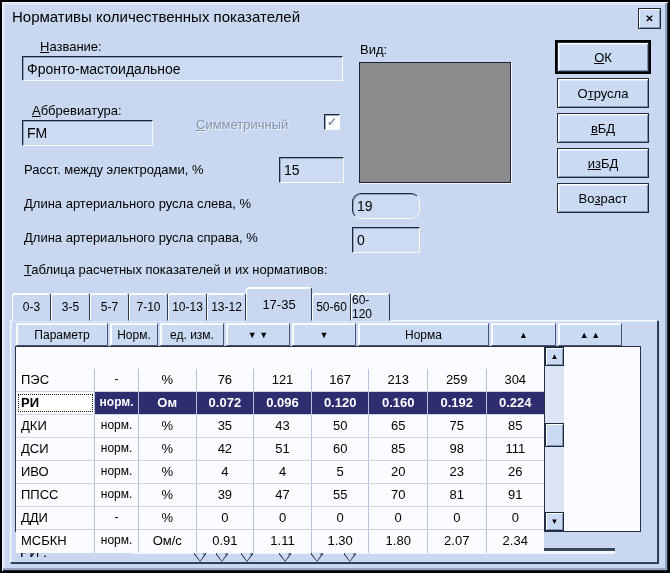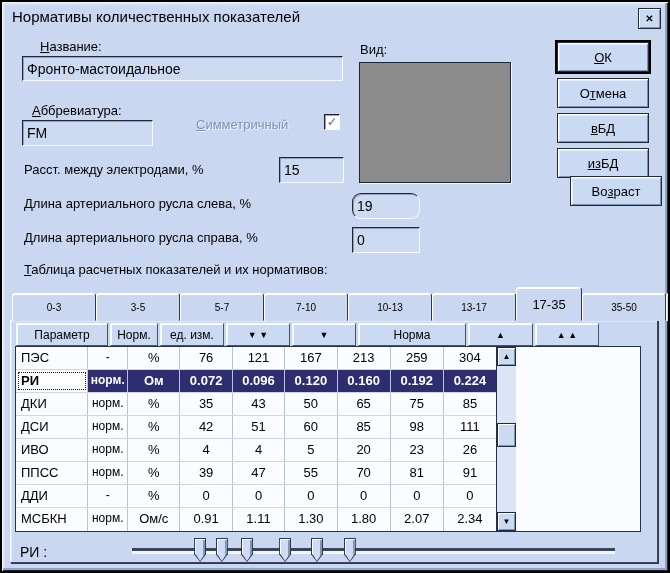--- a/index.html
+++ b/index.html
@@ -24,38 +24,38 @@
     display:flex;align-items:center;justify-content:center;font-size:12px;font-weight:bold;color:#7e8ca6;box-sizing:border-box;}
   .preview{position:absolute;left:357px;top:60px;width:152px;height:121px;background:#8c8c8c;
     border:1px solid #1c2636;box-shadow:1px 1px 0 #f6f9ff;box-sizing:border-box;}
   .btn{position:absolute;left:555px;width:92px;height:30px;background:#cadaf3;
     border:1px solid #202a3c;box-sizing:border-box;
     box-shadow:inset 1px 1px 0 #ffffff, inset -1px -1px 0 #7f8fae, inset 2px 2px 0 #e2ebfa;
     display:flex;align-items:center;justify-content:center;font-size:13px;}
   .btn.default{box-shadow:inset 1px 1px 0 #ffffff, inset -1px -1px 0 #7f8fae, inset 2px 2px 0 #e2ebfa, 0 0 0 2px #000;}
   
   .tabs{position:absolute;left:10px;top:285px;height:34px;display:flex;align-items:flex-end;z-index:3;}
-  .tab{position:relative;height:28px;width:84px;box-sizing:border-box;background:#c9d8f0;
+  .tab{position:relative;height:28px;width:39px;box-sizing:border-box;background:#c9d8f0;
     border:1px solid;border-color:#ffffff #2c3750 transparent #ffffff;border-radius:3px 3px 0 0;
-    display:flex;align-items:center;justify-content:center;font-size:10px;box-shadow:inset 0 1px 0 #fff;}
+    display:flex;align-items:center;justify-content:center;font-size:12px;box-shadow:inset 0 1px 0 #fff;}
   .tab.active{height:34px;width:66px;z-index:4;font-size:13px;box-shadow:inset 0 1px 0 #fff, 0 2px 0 #c9d8f0;}
   .tab-panel{position:absolute;left:8px;top:318px;width:648px;height:243px;box-sizing:border-box;z-index:1;
     border:1px solid;border-color:#f6f9ff #3a465f #3a465f #f6f9ff;box-shadow:inset 1px 1px 0 #dde8f8, 1px 1px 0 #2c3750;}
   
   .thead{position:absolute;left:14px;top:321px;height:23px;display:flex;z-index:2;}
   .hcell{background:#cadaf3;border:1px solid;border-color:#f4f8ff #46536d #46536d #f4f8ff;
     box-shadow:inset 1px 1px 0 #fff;margin-right:2px;box-sizing:border-box;
     display:flex;align-items:center;justify-content:center;font-size:12px;}
   .h1{width:92px}.h2{width:48px}.h3{width:64px}
   .h4,.h5{width:64px;font-size:9px;}
-  .h6{width:108px}.h7{width:65px;font-size:9px;}.h8{width:64px;font-size:9px;}
+  .h6{width:131px}.h7{width:65px;font-size:9px;}.h8{width:64px;font-size:9px;}
   
   .tbody{position:absolute;left:13px;top:344px;width:626px;height:186px;box-sizing:border-box;
     border:1px solid #27314a;background:#fbfcff;display:flex;z-index:2;}
-  .rows{width:480px;}
+  .rows{width:528px;margin-top:22px;}
   .trow{display:flex;height:23px;line-height:21px;border-bottom:1px solid #cdd6e8;box-sizing:border-box;background:#fbfcff;}
   .trow:last-child{border-bottom:none;}
   .tcell{border-right:1px solid #b7c3da;box-sizing:border-box;text-align:center;font-size:13px;
     overflow:hidden;white-space:nowrap;}
   .c1{width:90px;text-align:left;padding-left:5px;}
   .c2{width:50px;font-size:12px;}
   .c3{width:66px;}.c4,.c5,.c6{width:66px;}.c7,.c8{width:67px;}
   .c9{width:66px;border-right:none;}
   .trow.hl .tcell{background:#2d2d6f;color:#fff;font-weight:bold;}
   .trow.hl .tcell.focus{background:#ffffff;color:#000;outline:1px dotted #1a1a1a;outline-offset:-3px;}
@@ -110,49 +110,48 @@
   <div class="preview"></div>
 
   <div class="btn default" style="top:40px;">
       <span></span>
       <span class="u">О</span>
       <span>К</span>
     </div>
   <div class="btn" style="top:76px;">
       <span>О</span>
       <span class="u">т</span>
-      <span>мена</span>
+      <span>русла</span>
     </div>
   <div class="btn" style="top:111px;">
       <span></span>
       <span class="u">в</span>
       <span> БД</span>
     </div>
   <div class="btn" style="top:146px;">
       <span></span>
       <span class="u">из</span>
       <span> БД</span>
     </div>
-  <div class="btn" style="top:174px;margin-left:13px;">
+  <div class="btn" style="top:181px;">
       <span>Во</span>
       <span class="u">з</span>
       <span>раст</span>
     </div>
 
   <div class="lbl" style="left:22px;top:260px;"><span class="u">Т</span><span>аблица расчетных показателей и их нормативов:</span></div>
 
   <div class="tabs">
       <div class="tab">0-3</div>
       <div class="tab">3-5</div>
       <div class="tab">5-7</div>
       <div class="tab">7-10</div>
       <div class="tab">10-13</div>
-      <div class="tab">13-17</div>
+      <div class="tab">13-12</div>
       <div class="tab active">17-35</div>
-      <div class="tab">35-50</div>
       <div class="tab">50-60</div>
       <div class="tab">60-120</div>
     </div>
   <div class="tab-panel"></div>
 
   <div class="thead">
     <div class="hcell h1">Параметр</div>
     <div class="hcell h2">Норм.</div>
     <div class="hcell h3">ед. изм.</div>
     <div class="hcell h4">▼ ▼</div>

